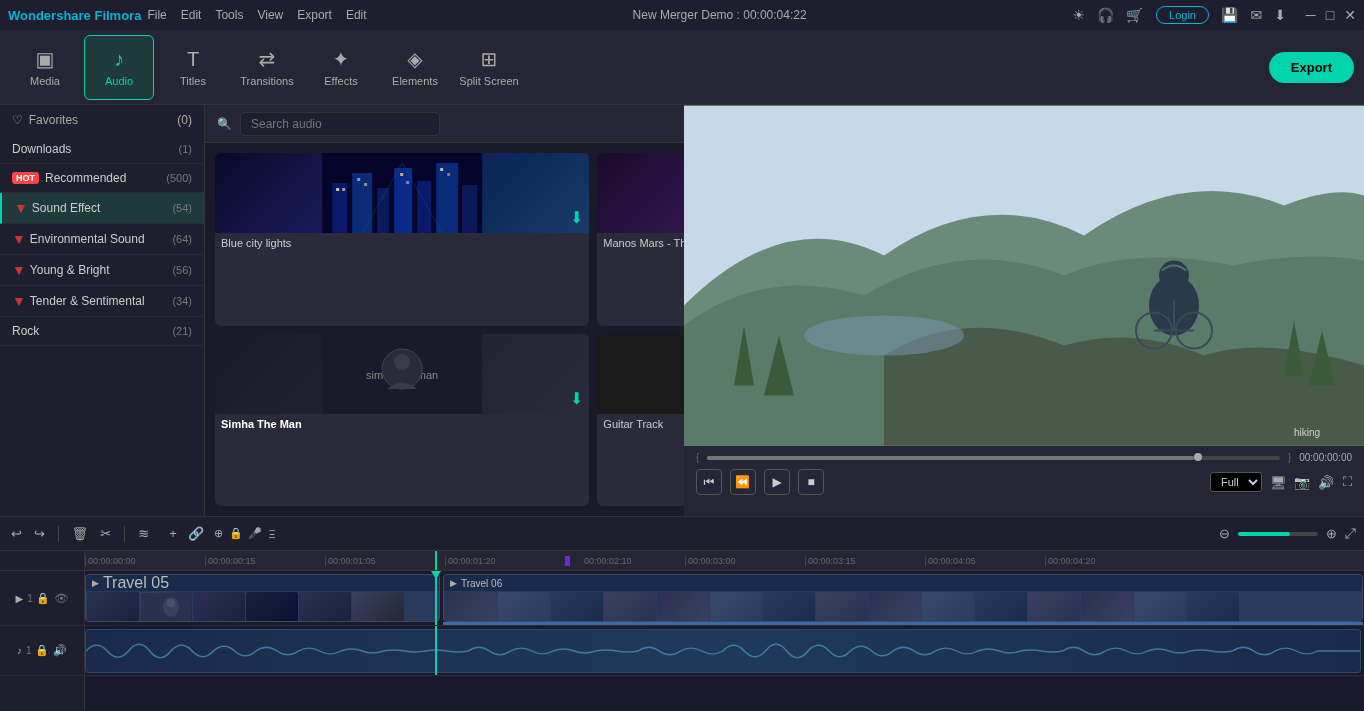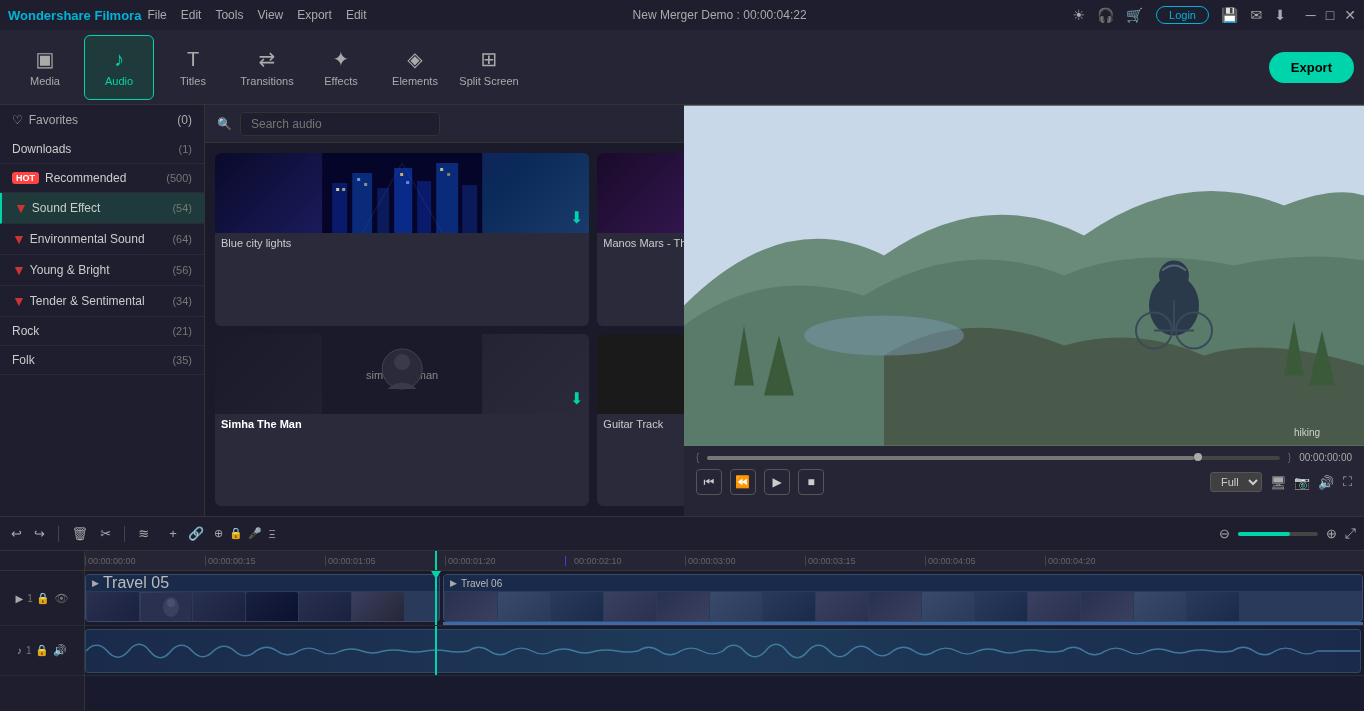--- a/index.html
+++ b/index.html
@@ -57,21 +57,21 @@
     .card-story { background: #2a2a1a; }
     
     .card-simha { background: linear-gradient(135deg, #1a1a2a 0%, #2a2a3a 100%); }
     
     .card-guitar { background: #1a1a1a; }
     .card-blue2 { background: linear-gradient(135deg, #0a1a3a 0%, #1a2a5a 100%); }
 
     
     .arrow-down { color: #cc3333; font-size: 14px; }
     .ctrl-btn { background: none; border: 1px solid #555; color: #ccc; width: 26px; height: 26px; border-radius: 4px; cursor: pointer; display: flex; align-items: center; justify-content: center; font-size: 12px; }
-    .quality-select { background: #404040; color: #ccc; border: 1px solid #555; padding: 2px 6px; font-size: 11px; border-radius: 3px; }
+    .quality-select { background: #000000; color: #ccc; border: 1px solid #555; padding: 2px 6px; font-size: 11px; border-radius: 3px; }
     .tl-btn { background: none; border: none; color: #aaa; cursor: pointer; font-size: 13px; padding: 3px; }
     .tl-divider { width: 1px; height: 16px; background: #444; margin: 0 4px; }
 
   </style>
 </head>
 <body>
 
 <div class="title-bar">
   <div class="title-bar-left">
     <span class="app-logo">Wondershare Filmora</span>
@@ -178,24 +178,20 @@
       <span class="arrow-down" style="margin-right:4px;">▼</span>
       <span class="sidebar-item-name">Tender &amp; Sentimental</span>
       <span class="sidebar-item-count" style="margin-left:auto;">(34)</span>
     </div>
 
     <div class="sidebar-item">
       <span class="sidebar-item-name">Rock</span>
       <span class="sidebar-item-count">(21)</span>
     </div>
 
-    <div class="sidebar-item">
-      <span class="sidebar-item-name">Folk</span>
-      <span class="sidebar-item-count">(35)</span>
-    </div>
   </div>
 
   <div class="content-area" style="width:480px;">
     <div class="search-bar">
       <span style="color:#aaa;">🔍</span>
       <input class="search-input" placeholder="Search audio" style="">
       <span class="grid-icon">⋮⋮⋮</span>
     </div>
 
     <div class="audio-grid">
@@ -428,21 +424,21 @@
     </div>
 
     <div style="flex:1; overflow:hidden; position:relative;">
 
       <div style="height:20px; background:#252535; display:flex; align-items:center; border-bottom:1px solid #333; overflow:hidden; position:relative;">
         <div style="display:flex;">
           <div style="width:120px; border-left:1px solid #444; font-size:9px; color:#666; padding-left:2px; flex-shrink:0;">00:00:00:00</div>
           <div style="width:120px; border-left:1px solid #444; font-size:9px; color:#666; padding-left:2px; flex-shrink:0;">00:00:00:15</div>
           <div style="width:120px; border-left:1px solid #444; font-size:9px; color:#666; padding-left:2px; flex-shrink:0;">00:00:01:05</div>
           <div style="width:120px; border-left:1px solid #444; font-size:9px; color:#666; padding-left:2px; flex-shrink:0;">00:00:01:20</div>
-          <div style="width:120px; border-left:1px solid #6d28d9; font-size:9px; color:#666; padding-left:8px; flex-shrink:0;">00:00:02:10</div>
+          <div style="width:120px; border-left:5px solid #6d28d9; font-size:9px; color:#666; padding-left:14px; flex-shrink:0;">00:00:02:10</div>
           <div style="width:120px; border-left:1px solid #444; font-size:9px; color:#666; padding-left:2px; flex-shrink:0;">00:00:03:00</div>
           <div style="width:120px; border-left:1px solid #444; font-size:9px; color:#666; padding-left:2px; flex-shrink:0;">00:00:03:15</div>
           <div style="width:120px; border-left:1px solid #444; font-size:9px; color:#666; padding-left:2px; flex-shrink:0;">00:00:04:05</div>
           <div style="width:120px; border-left:1px solid #444; font-size:9px; color:#666; padding-left:2px; flex-shrink:0;">00:00:04:20</div>
         </div>
 
         <div style="position:absolute; top:0; left:350px; width:2px; height:100%; background:#00d4aa;"></div>
       </div>
 
       <div style="height:55px; position:relative; border-bottom:1px solid #2a2a3a; background:#1a1a2a;">

